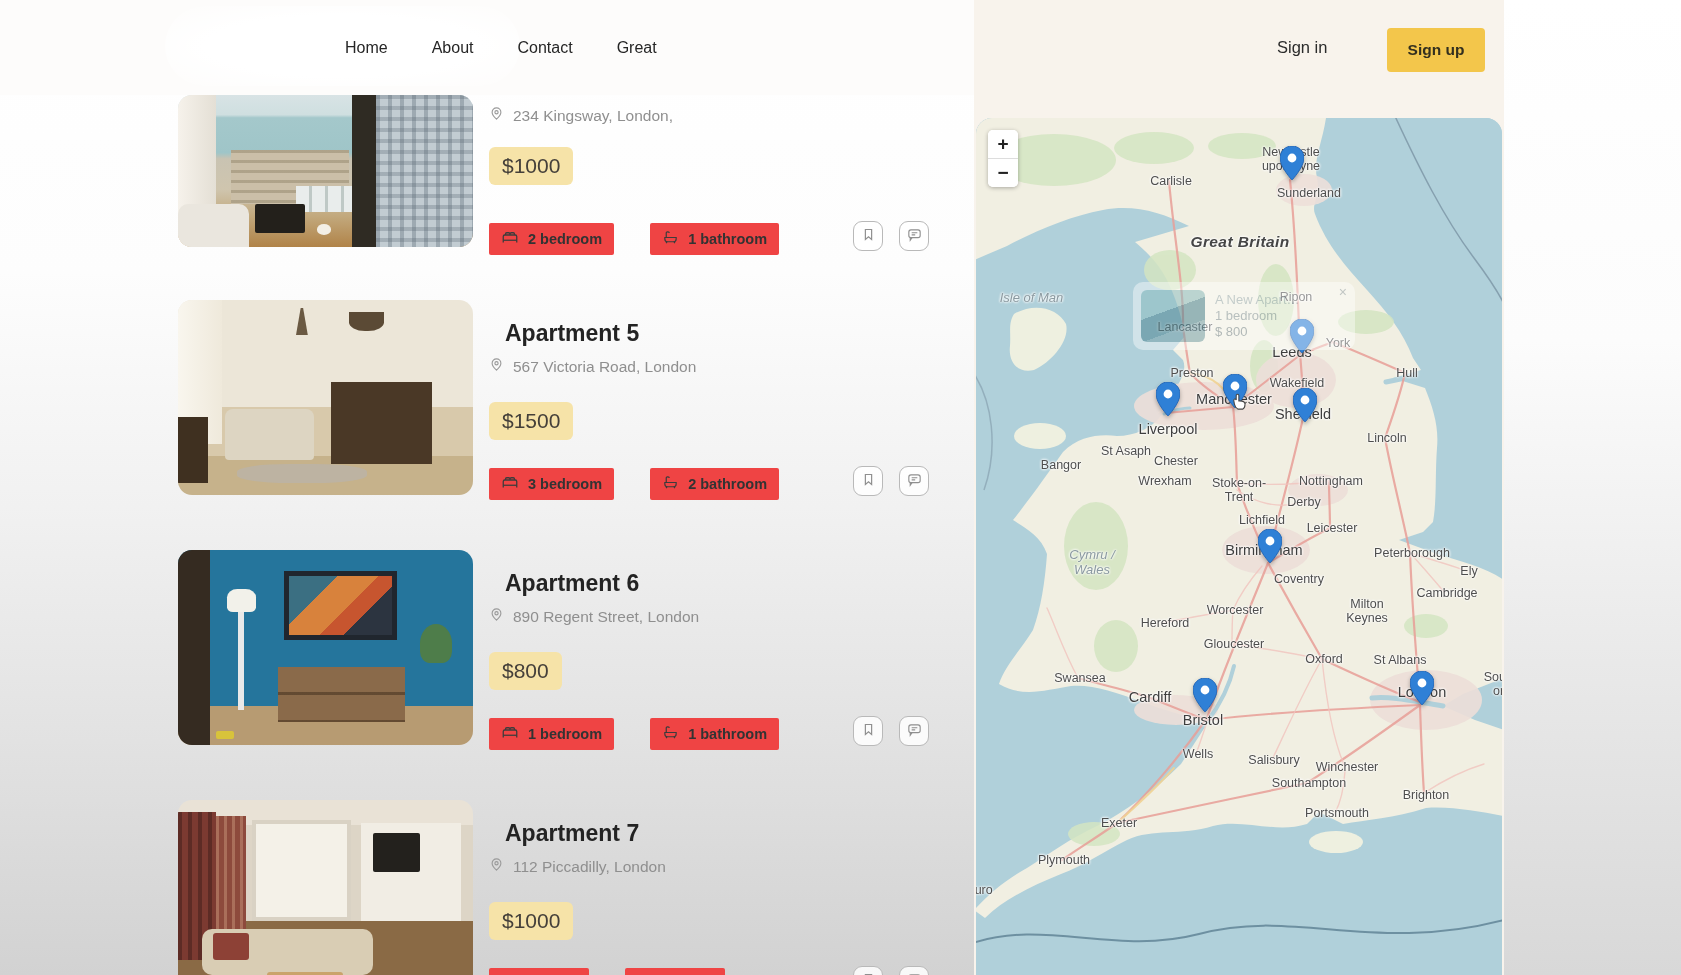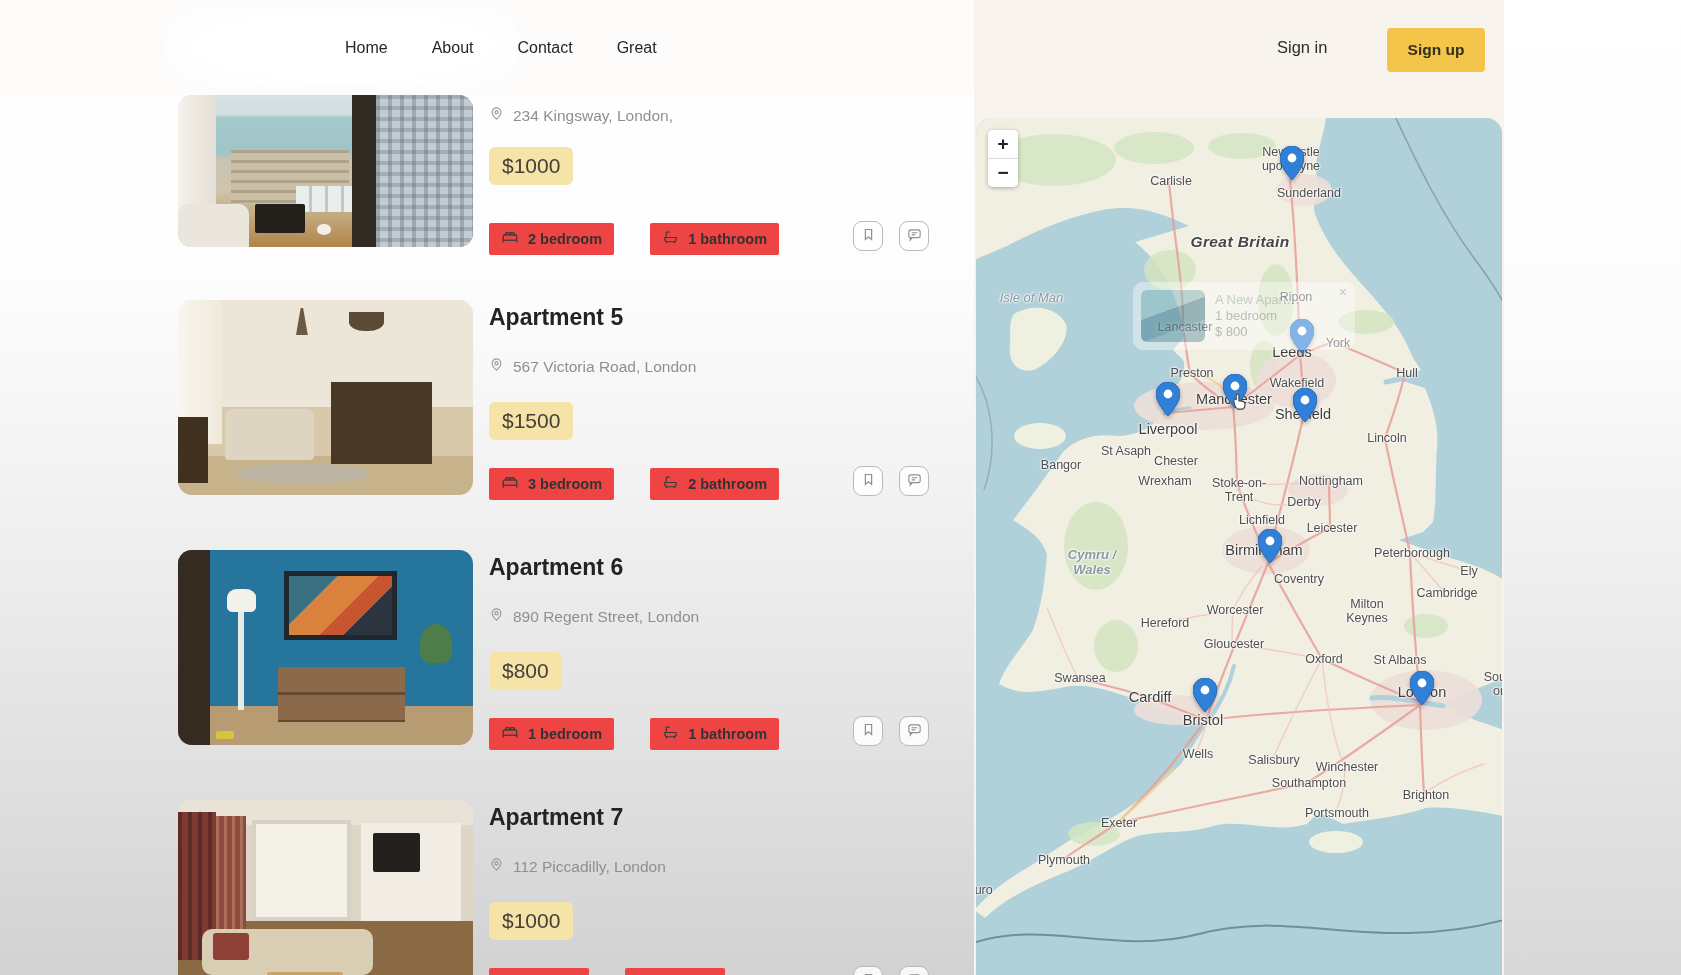--- a/index.html
+++ b/index.html
@@ -20,21 +20,21 @@
   .nav-link{font-size:16px;color:#262626;cursor:pointer;white-space:nowrap}
   .auth{position:absolute;top:0;left:974px;width:470px;height:95px;z-index:7}
   .signin{position:absolute;left:303px;top:38px;font-size:16.5px;color:#2b2b2b;cursor:pointer}
   .signup{position:absolute;left:413px;top:28px;width:98px;height:44px;border:none;border-radius:4px;
     background:#f3c64b;font-family:inherit;font-size:15.5px;font-weight:bold;color:#33301f;cursor:pointer}
 
   
   .card{position:absolute;left:178px;width:750px;height:250px}
   .photo{position:absolute;left:0;top:0;width:295px;height:195px;border-radius:14px;overflow:hidden;cursor:pointer}
   .photo i{position:absolute;display:block}
-  .title{position:absolute;left:311px;top:4px;margin:0;font-size:23px;font-weight:bold;color:#232323}
+  .title{position:absolute;left:311px;top:4px;margin:16px;font-size:23px;font-weight:bold;color:#232323}
   .addr{position:absolute;left:311px;top:57px;display:flex;align-items:center;gap:9px;
         color:#8f8f8f;font-size:15.5px}
   .price{position:absolute;left:311px;top:102px;display:inline-block;background:#f6e3a8;
          color:#45403a;font-size:21px;padding:7px 13px;border-radius:6px}
   .chips{position:absolute;left:311px;top:168px;display:flex;gap:36px}
   .chip{display:flex;align-items:center;gap:9px;background:#ef4444;border-radius:2px;
         padding:7px 12px;font-size:14.5px;font-weight:bold;color:#333;height:18px;min-width:76px}
   .actions{position:absolute;left:675px;top:166px;display:flex;gap:16px}
   .iconbtn{width:30px;height:30px;border:1.6px solid #b9b9b9;border-radius:9px;
            background:rgba(255,255,255,.85);display:flex;align-items:center;justify-content:center;
@@ -253,21 +253,21 @@
         <div class="map-label " style="left: 436px; top: 435px;">Peterborough</div>
         <div class="map-label " style="left: 493px; top: 453px;">Ely</div>
         <div class="map-label " style="left: 471px; top: 475px;">Cambridge</div>
         <div class="map-label " style="left: 391px; top: 493px;">Milton
 Keynes</div>
         <div class="map-label " style="left: 259px; top: 492px;">Worcester</div>
         <div class="map-label " style="left: 189px; top: 505px;">Hereford</div>
         <div class="map-label " style="left: 258px; top: 526px;">Gloucester</div>
         <div class="map-label " style="left: 348px; top: 541px;">Oxford</div>
         <div class="map-label " style="left: 424px; top: 542px;">St Albans</div>
-        <div class="map-label area" style="left: 116px; top: 445px; font-weight: bold;">Cymru /
+        <div class="map-label area" style="left: 116px; top: 445px;">Cymru /
 Wales</div>
         <div class="map-label " style="left: 104px; top: 560px;">Swansea</div>
         <div class="map-label major" style="left: 174px; top: 579px;">Cardiff</div>
         <div class="map-label major" style="left: 227px; top: 602px;">Bristol</div>
         <div class="map-label major" style="left: 446px; top: 574px;">London</div>
         <div class="map-label " style="left: 524px; top: 566px;">South
 on</div>
         <div class="map-label " style="left: 222px; top: 636px;">Wells</div>
         <div class="map-label " style="left: 298px; top: 642px;">Salisbury</div>
         <div class="map-label " style="left: 371px; top: 649px;">Winchester</div>

